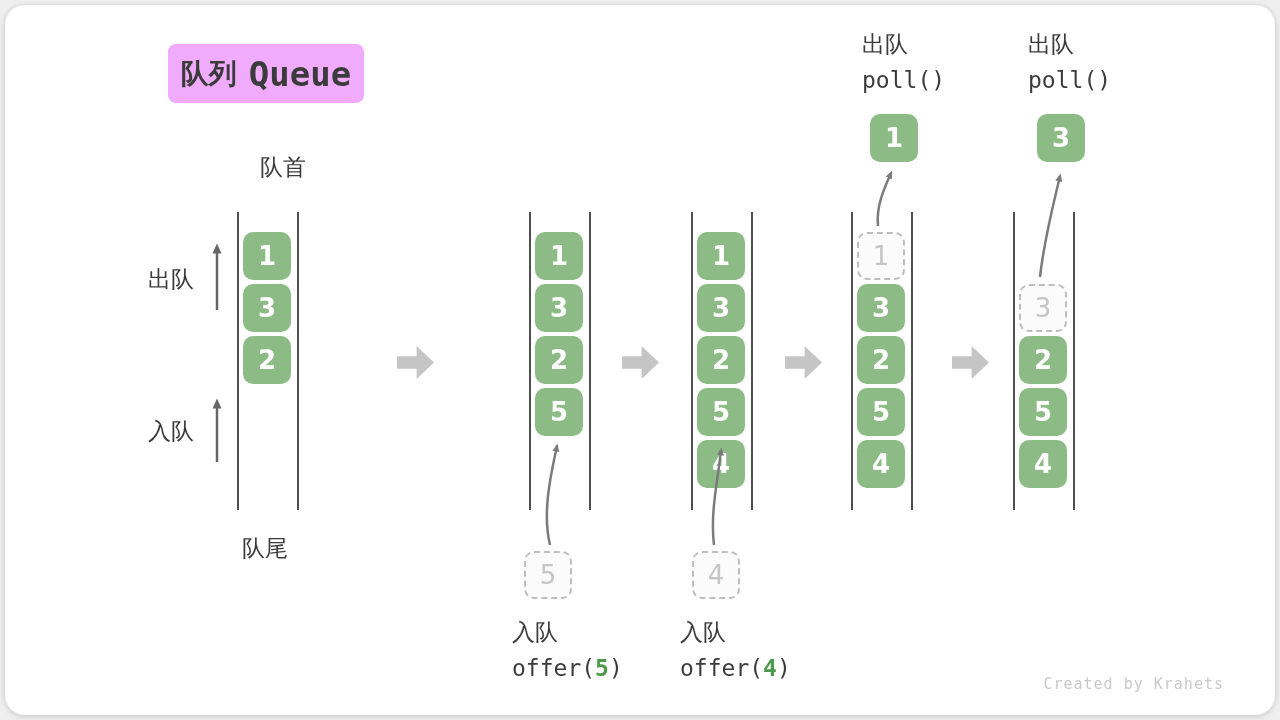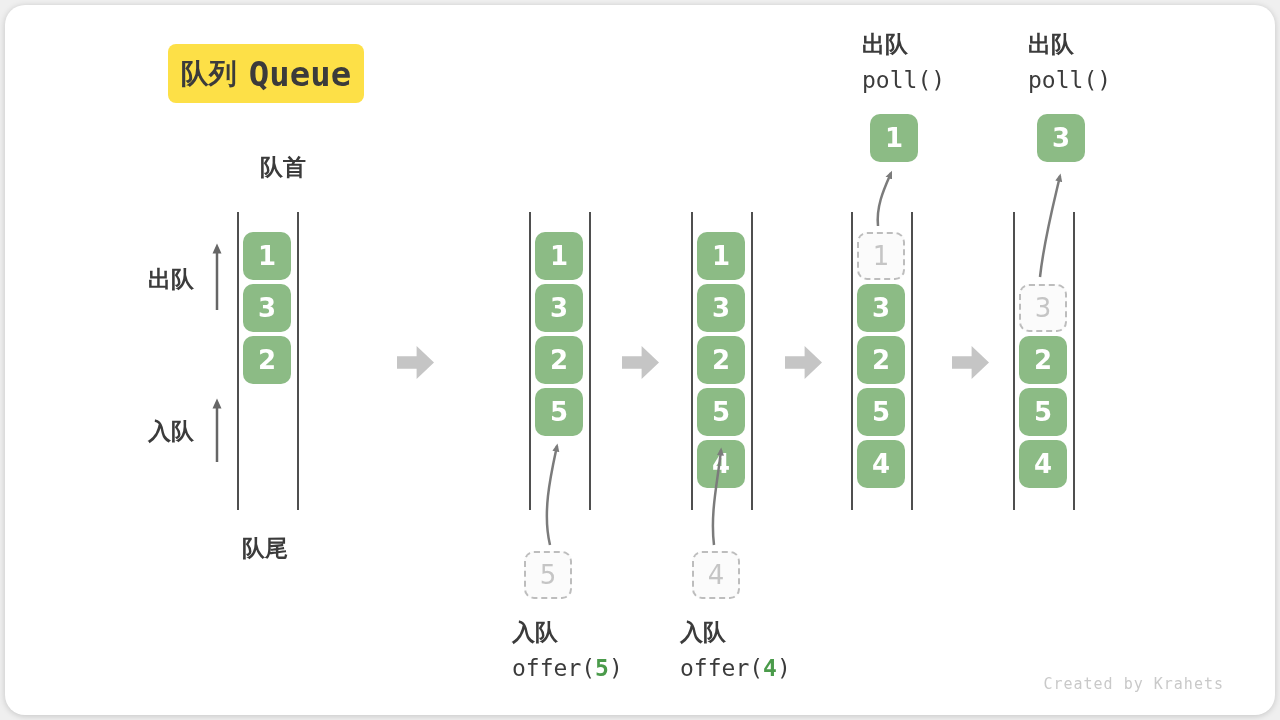--- a/index.html
+++ b/index.html
@@ -3,26 +3,26 @@
 <meta charset="utf-8">
 <style>
   * { margin:0; padding:0; box-sizing:border-box; }
   html,body { width:1280px; height:720px; }
   body { background:#efefef; font-family:"DejaVu Sans", sans-serif; position:relative; overflow:hidden; }
   .canvas { position:relative; width:1280px; height:720px; }
   .card { position:absolute; inset:5px; background:#ffffff; border-radius:20px;
           box-shadow:0 1px 6px rgba(0,0,0,0.18); }
   .abs { position:absolute; }
 
-  .badge { left:168px; top:44px; width:196px; height:59px; background:#fde047; border-radius:8px;
+  .badge { left:168px; top:44px; width:196px; height:59px; background:#f0abfc; border-radius:8px;
            display:flex; align-items:center; justify-content:center; gap:12px; }
   .badge .zh { font-weight:bold; font-size:28px; color:#3b3b3b; }
   .badge .en { font-family:"DejaVu Sans Mono", monospace; font-size:34px; color:#3b3b3b;font-weight:bold; }
 
-  .cjk { font-weight:bold; font-size:23px; color:#3b3b3b; white-space:nowrap; }
+  .cjk { font-weight:normal; font-size:23px; color:#3b3b3b; white-space:nowrap; }
   .code { font-family:"DejaVu Sans Mono", monospace; font-size:23px; color:#3b3b3b; white-space:nowrap;text-align:right; }
   .code .accent { color:#4b9b4b; font-weight:bold; }
 
   .lbl-front   { left:240px; top:152px;margin-left:20px; }
   .lbl-rear    { left:242px; top:533px; }
   .lbl-dequeue { left:148px; top:264px; }
   .lbl-enqueue { left:148px; top:416px; }
 
   .op { display:flex; flex-direction:column; gap:7px; }
   .op-offer5 { left:512px; top:617px; }

